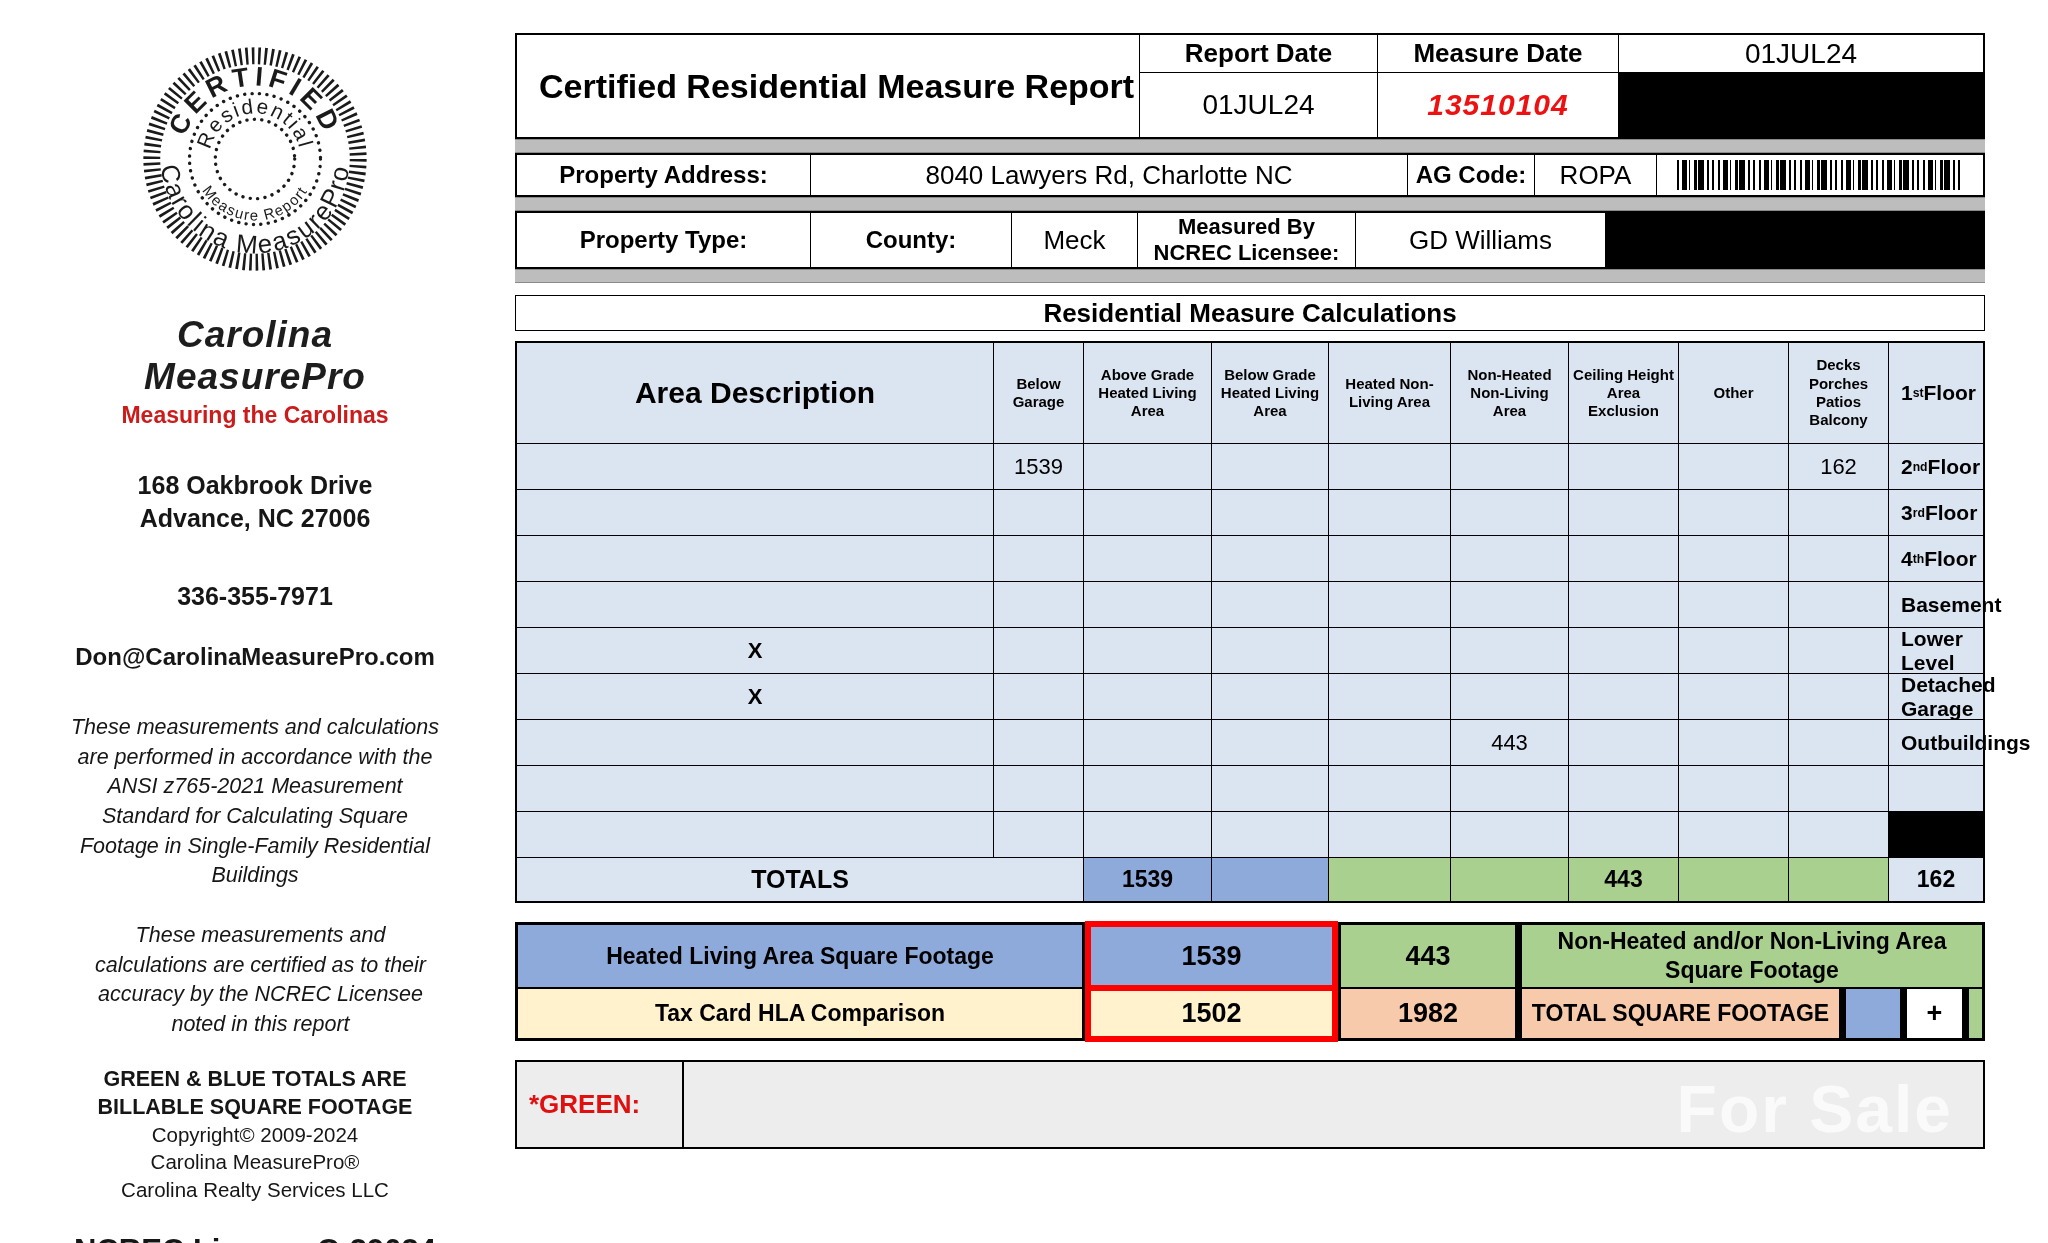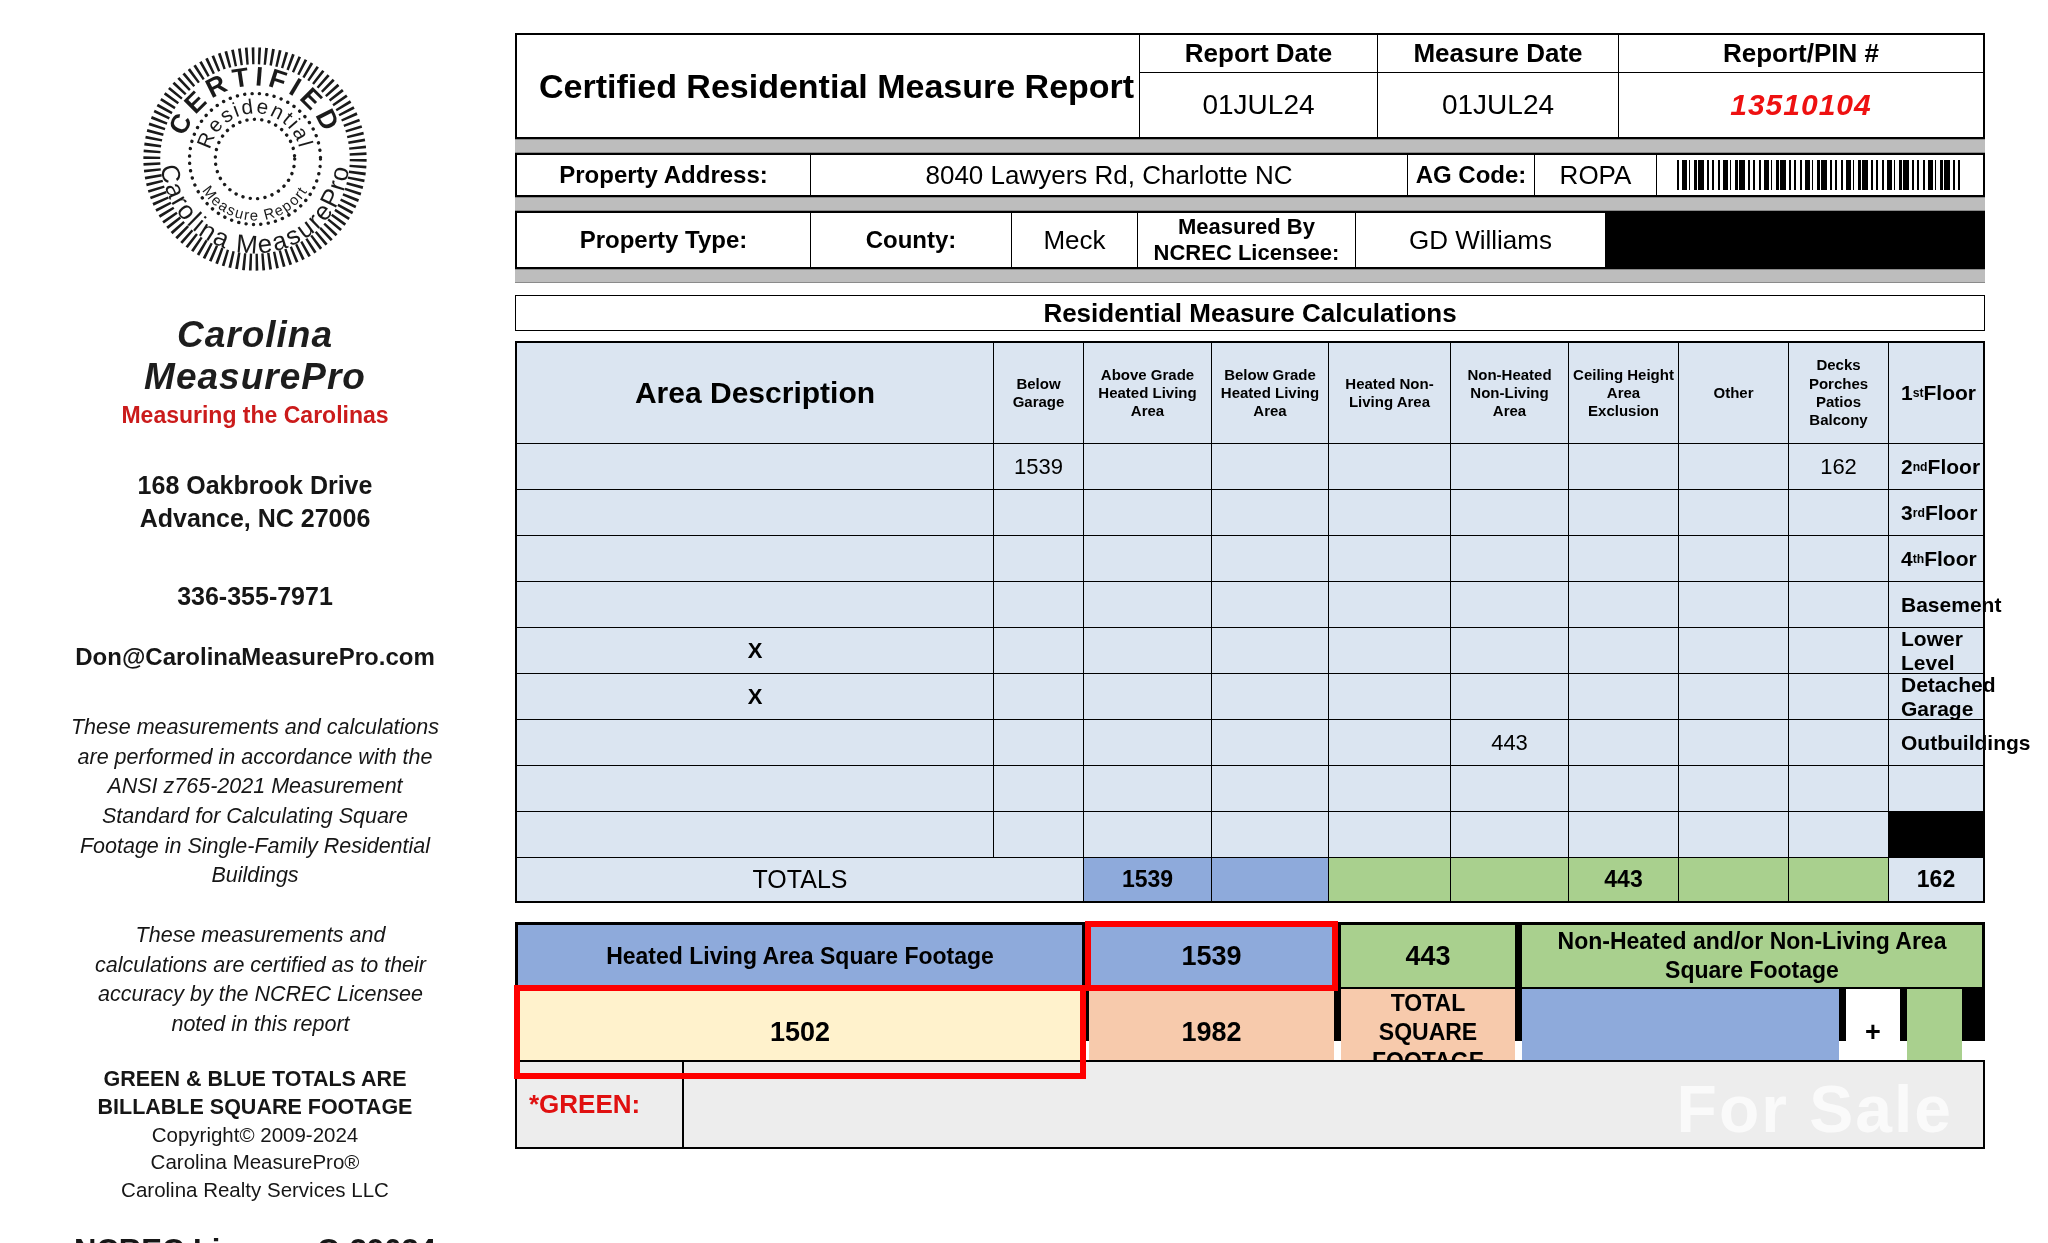--- a/index.html
+++ b/index.html
@@ -45,21 +45,21 @@
 
   
   .calc{margin-top:10px;display:grid;grid-template-columns:476px 89px 127px 116px 121px 117px 109px 109px 99px 94px;grid-template-rows:100px repeat(9,45px) 43px;gap:1px;background:#000;border:2px solid #000;}
   .calc>div{background:#dbe5f1;display:flex;align-items:center;justify-content:center;text-align:center;}
   .calc .acell{font-size:30px;font-weight:700;}
   .calc .hcell{font-size:15px;font-weight:700;line-height:1.22;padding:2px;}
   .calc .rlabel{justify-content:flex-start;padding-left:12px;font-size:21px;font-weight:700;text-align:left;}
   .calc .rlabel sup{font-size:0.58em;vertical-align:super;line-height:0;}
   .calc .dcell{font-size:22px;}
   .calc .xmark{font-weight:700;}
-  .calc .tot-label{font-weight:400;font-size:25px;grid-column:span 2;}
+  .calc .tot-label{font-weight:700;font-size:25px;grid-column:span 2;}
   .calc .tot{font-size:23px;font-weight:700;}
   .calc .bg-blue{background:#8eaadb;}
   .calc .bg-green{background:#a9d08e;}
   .calc .bg-light{background:#dbe5f1;}
 
   
   .summary{margin-top:19px;border:3px solid #000;}
   .srow{display:grid;gap:7px;background:#000;}
   .srow>div{display:flex;align-items:center;justify-content:center;text-align:center;}
   .srow1{grid-template-columns:564px 245px 174px 1fr;height:62px;}
@@ -126,21 +126,20 @@
     <div class="fineprint">Carolina Realty Services LLC</div>
     <div class="license">NCREC License C-39034</div>
   </div>
 
   <div class="report">
 
     <div class="hdr">
       <div class="title-cell">Certified Residential Measure Report</div>
       <div class="lab">Report Date</div>
       <div class="lab">Measure Date</div>
-      <div class="lab">Report/PIN #</div>
       <div class="val">01JUL24</div>
       <div class="val">01JUL24</div>
       <div class="pin">13510104</div>
     </div>
 
     <div class="graybar"></div>
 
     <div class="prow prow1">
       <div class="lab">Property Address:</div>
       <div class="val">8040 Lawyers Rd, Charlotte NC</div>
@@ -303,20 +302,21 @@
       </div>
 
     <div class="summary">
       <div class="srow srow1">
         <div class="bg-blue s-lab">Heated Living Area Square Footage</div>
         <div class="bg-blue s-val red-frame">1539</div>
         <div class="bg-green s-val">443</div>
         <div class="bg-green s-lab" style="padding:0 30px;">Non-Heated and/or Non-Living Area Square Footage</div>
       </div>
       <div class="srow srow2">
+        <div class="bg-cream s-lab">Tax Card HLA Comparison</div>
         <div class="bg-cream s-val red-frame">1502</div>
         <div class="bg-peach s-val">1982</div>
         <div class="bg-peach s-lab">TOTAL SQUARE FOOTAGE</div>
         <div class="bg-blue"></div>
         <div class="bg-white s-val">+</div>
         <div class="bg-green"></div>
       </div>
     </div>
 
     <div class="notes">

